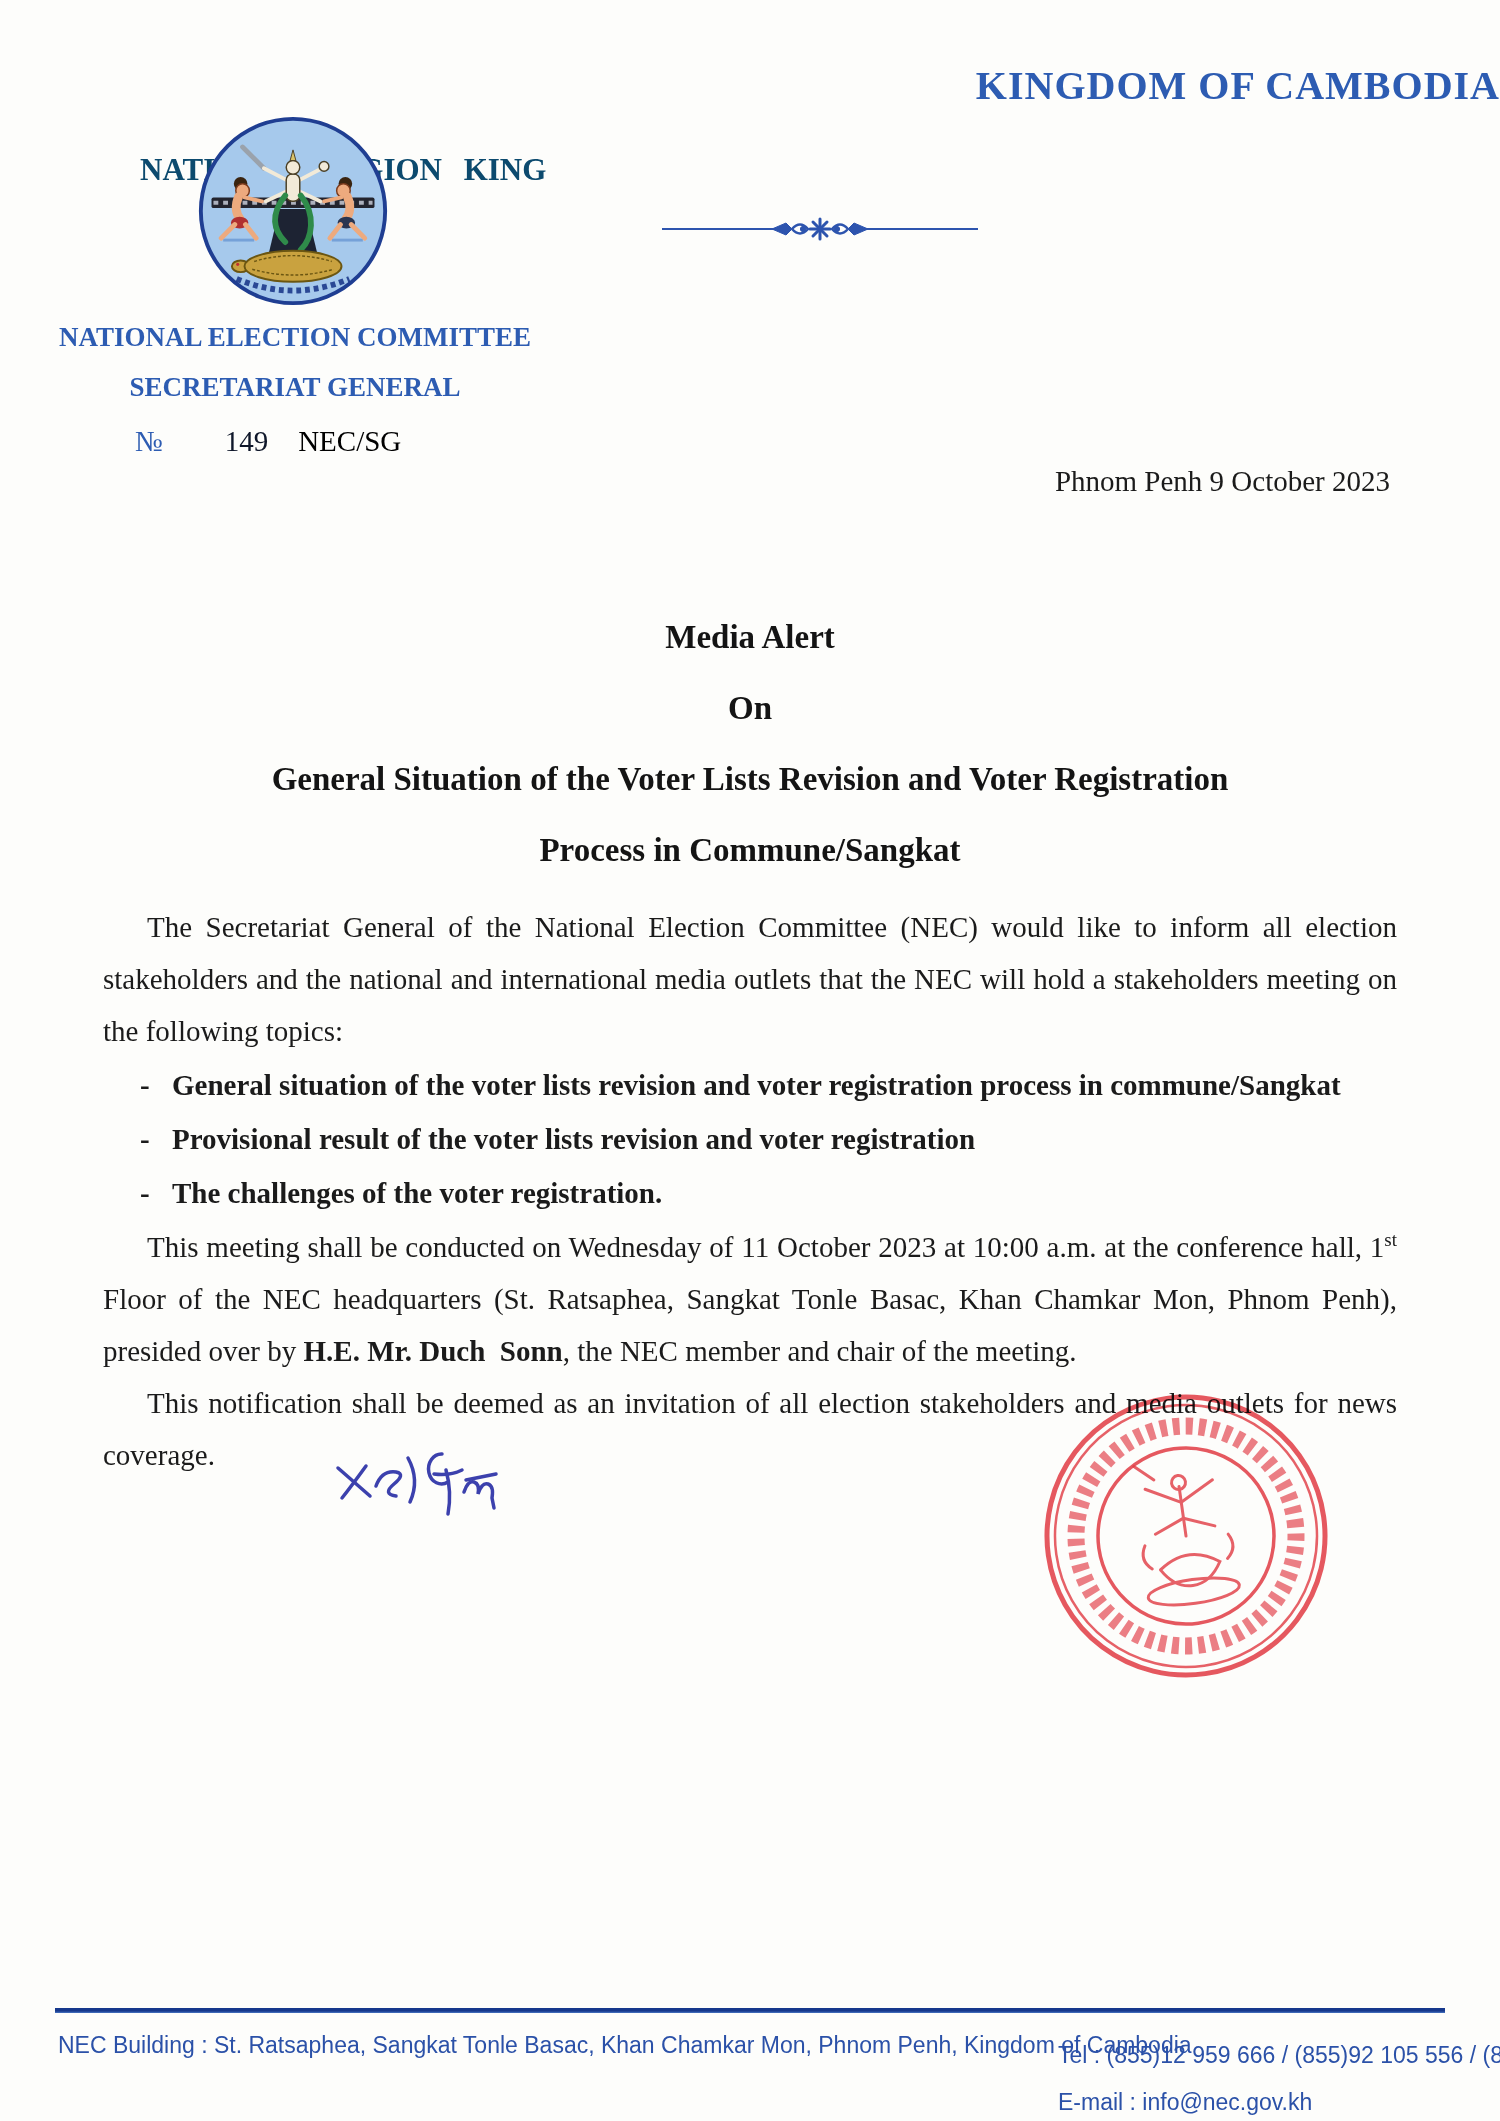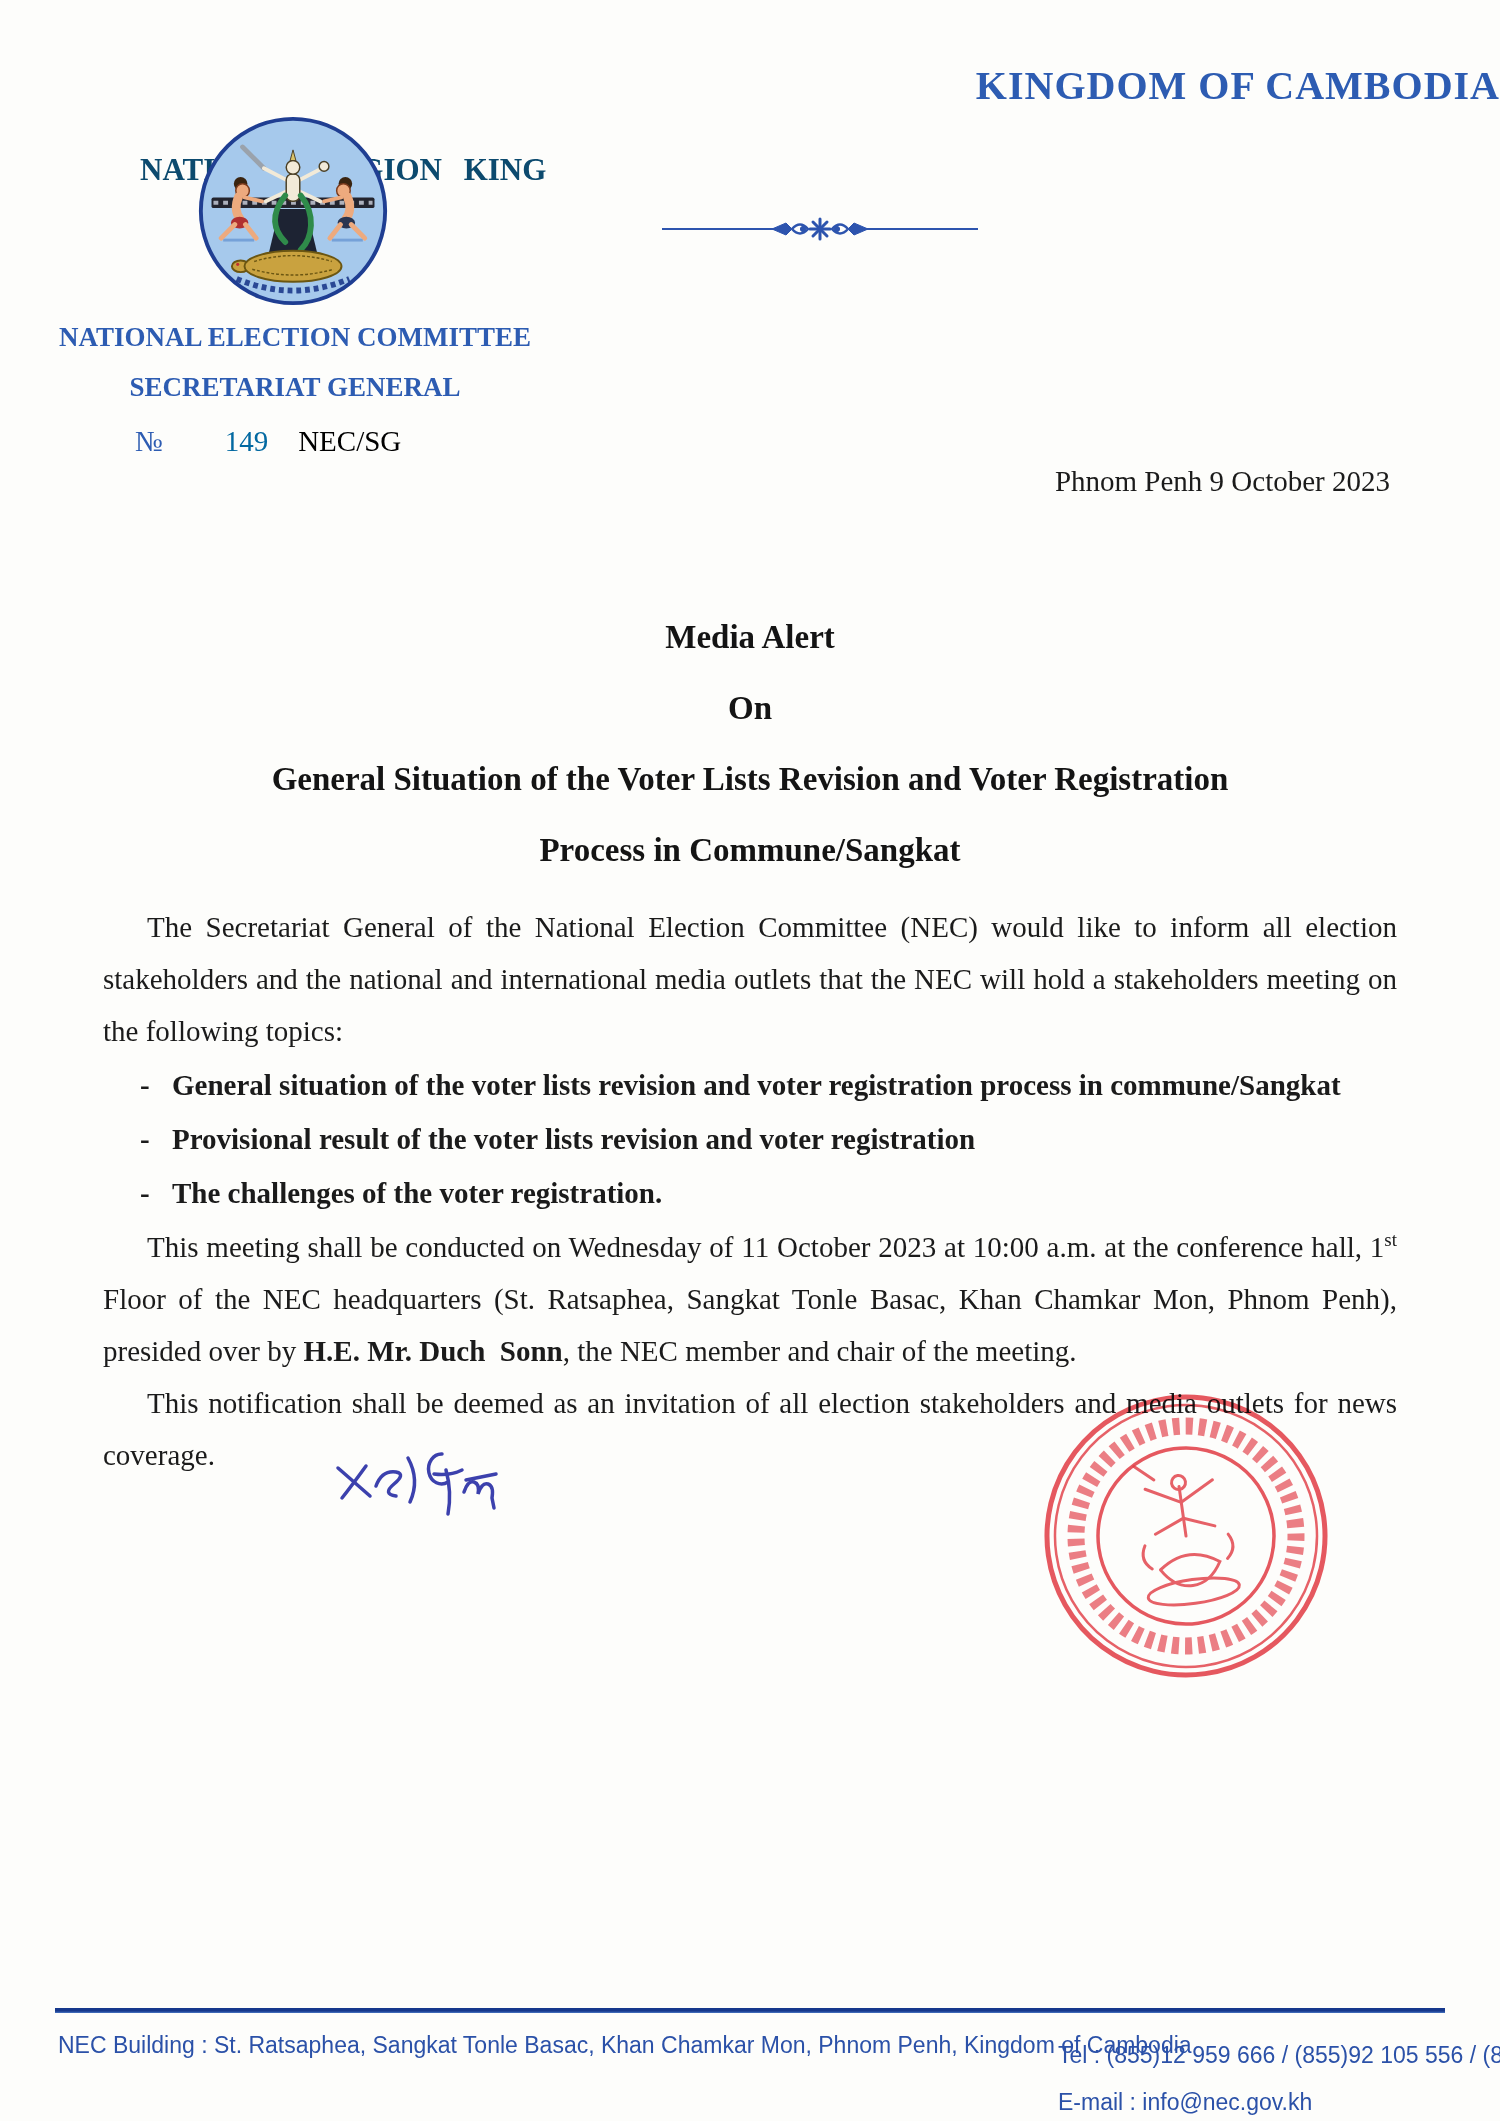--- a/index.html
+++ b/index.html
@@ -12,21 +12,21 @@
   .center-col{position:absolute;left:140px;width:1360px;text-align:right;}
   .kingdom{top:62px;font-size:40px;font-weight:bold;color:#2d5cb2;letter-spacing:1px;position:absolute;width:1360px;}
   .motto{top:152px;font-size:31px;font-weight:bold;color:#0c4a6e;word-spacing:14px;position:absolute;width:1360px;text-align:left;}
   .divider-wrap{position:absolute;left:660px;top:214px;width:320px;text-align:center;}
   .emblem{position:absolute;left:196px;top:114px;width:194px;height:194px;}
   .left-col{position:absolute;left:0;width:590px;text-align:center;color:#2d5cb2;font-weight:bold;}
   .committee{top:322px;font-size:27px;}
   .secretariat{top:372px;font-size:27px;}
   .docno{position:absolute;left:135px;top:425px;font-size:29px;font-weight:normal;display:flex;align-items:baseline;}
   .docno .no-sym{color:#2d5cb2;}
-  .docno .no-val{color:#0369a1;margin-left:62px;}
+  .docno .no-val{color:#0f172a;margin-left:62px;}
   .docno .no-suf{color:#000000;margin-left:30px;}
   .dateline{position:absolute;right:110px;top:465px;font-size:29px;color:#1b1b1b;}
   
   .main{position:absolute;left:103px;top:588px;width:1294px;font-size:29px;line-height:52px;margin-top:29px;}
   .h{font-size:33px;line-height:40px;font-weight:bold;text-align:center;margin:0 0 31px 0;color:#141414;}
   .para{text-align:justify;text-indent:44px;margin:0;}
   .para.first{margin-top:10px;}
   .bullet{display:flex;margin:2px 0;font-weight:bold;}
   .bullet .dash{width:32px;margin-left:37px;flex:none;}
   .bullet .txt{flex:1;text-align:justify;}

